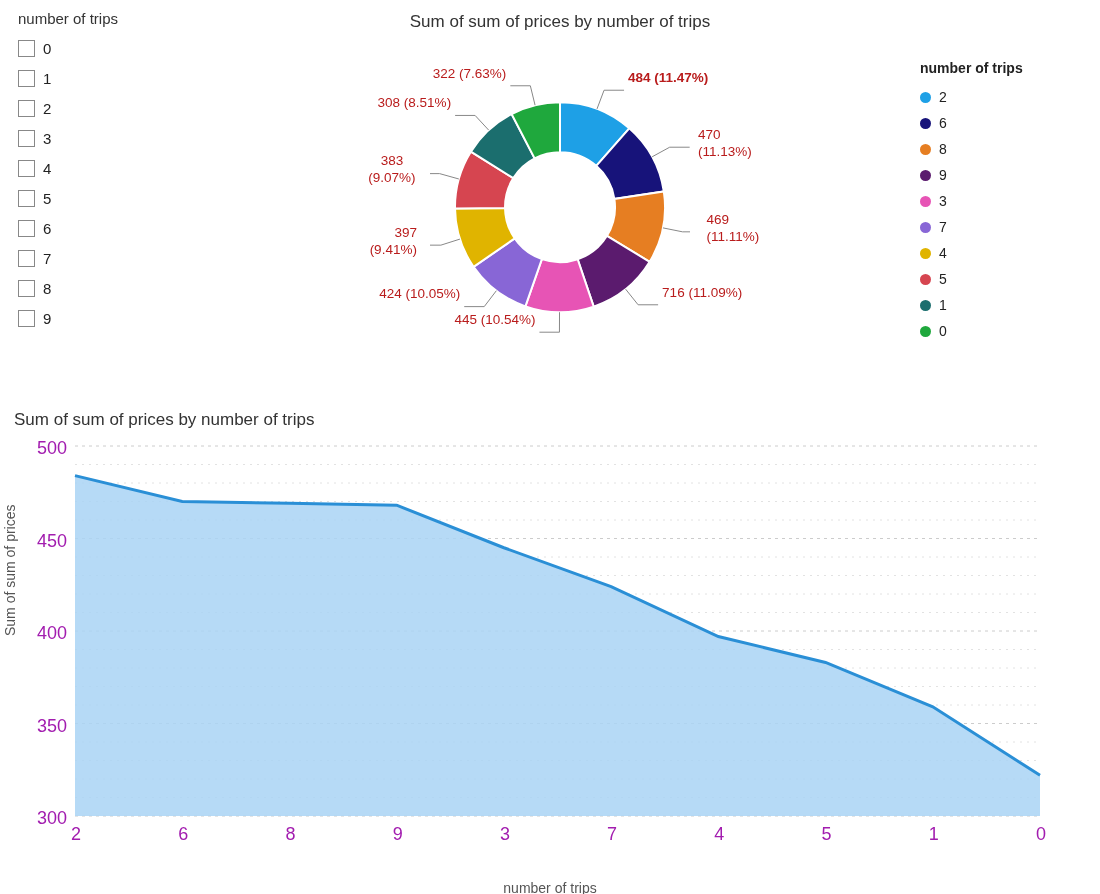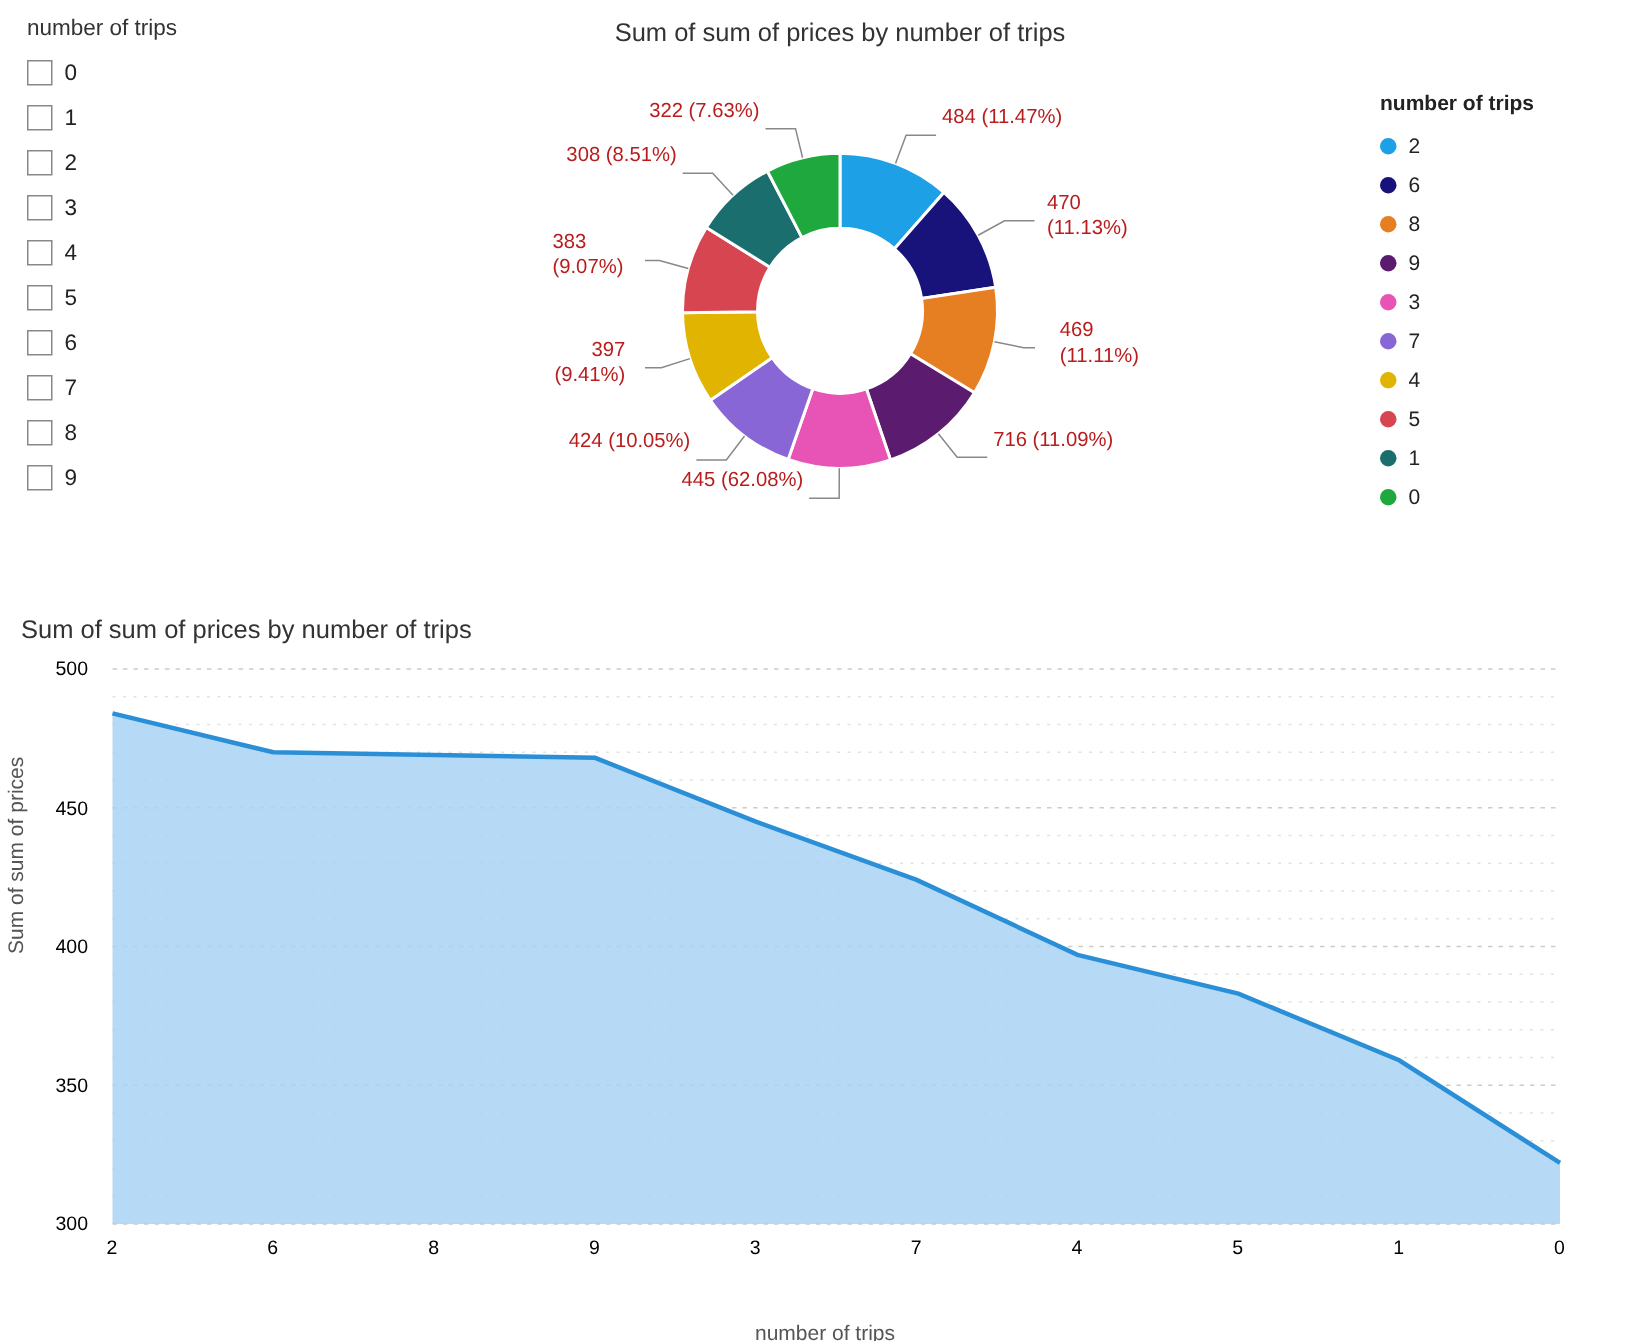--- a/index.html
+++ b/index.html
@@ -107,22 +107,22 @@
     color: #555;
   }
   .x-axis-label {
     text-align: center;
     font-size: 14px;
     color: #555;
     margin-top: 4px;
   }
   .tick-label {
     position: absolute;
-    font-size: 13px;
-    color: #000000;
+    font-size: 18px;
+    color: #a21caf;
   }
 </style>
 </head>
 <body>
 
 <div class="top-row">
 
   <div class="slicer">
     <div class="slicer-title">number of trips</div>
     <div id="slicer-items">
@@ -187,28 +187,28 @@
           <polyline points="-63.64836241578588,83.50979560380192 -75.77186001879271,99.41642333785943 -95.77186001879271,99.41642333785943" fill="none" stroke="#888" stroke-width="1"></polyline>
           <path d="M -86.4235493516135 59.63195550599716 A 105 105 0 0 1 -104.99109367985528 1.3675700742021166 L -54.995334784686094 0.7163462293439659 A 55 55 0 0 0 -45.26947823179755 31.235786217427087 Z" fill="#e0b400" stroke="#fff" stroke-width="2"></path>
           <polyline points="-100.04287103113518,31.881404546344154 -119.09865598944664,37.954053031362086 -139.09865598944663,37.954053031362086" fill="none" stroke="#888" stroke-width="1"></polyline>
           <path d="M -104.99109367985528 1.3675700742021166 A 105 105 0 0 1 -89.12364516275902 -55.51554622718417 L -46.68381413287377 -29.079571833286945 A 55 55 0 0 0 -54.995334784686094 0.7163462293439659 Z" fill="#d64550" stroke="#fff" stroke-width="2"></path>
           <polyline points="-101.13879171229674,-28.21249388084392 -120.40332346701993,-33.58630223909991 -140.40332346701993,-33.58630223909991" fill="none" stroke="#888" stroke-width="1"></polyline>
           <path d="M -89.12364516275902 -55.51554622718417 A 105 105 0 0 1 -48.42293992412296 -93.16769230320551 L -25.364397103112026 -48.80212453977432 A 55 55 0 0 0 -46.68381413287377 -29.079571833286945 Z" fill="#1b6e6e" stroke="#fff" stroke-width="2"></path>
           <polyline points="-71.30348373886254,-77.07667096276126 -84.88509968912207,-91.75794162233483 -104.88509968912207,-91.75794162233483" fill="none" stroke="#888" stroke-width="1"></polyline>
           <path d="M -48.42293992412296 -93.16769230320551 A 105 105 0 0 1 -1.928818708657081e-14 -105 L -1.0103336092965664e-14 -55 A 55 55 0 0 0 -25.364397103112026 -48.80212453977432 Z" fill="#1fa83d" stroke="#fff" stroke-width="2"></path>
           <polyline points="-24.92380697409028,-101.99903845585158 -29.671198778678907,-121.42742673315664 -49.67119877867891,-121.42742673315664" fill="none" stroke="#888" stroke-width="1"></polyline>
         </svg>
-    <div class="dlabel" style="left: 408.061px; top: 38.023px;">484 (11.47%)</div>
+    <div class="dlabel" style="left: 408.061px; top: 38.023px; font-weight: bold;">484 (11.47%)</div>
         <div class="dlabel" style="left: 478px; top: 95.0141px;">470<br>(11.13%)</div>
         <div class="dlabel" style="left: 486.549px; top: 179.631px;">469<br>(11.11%)</div>
         <div class="dlabel" style="left: 442.118px; top: 252.584px;">716 (11.09%)</div>
-        <div class="dlabel" style="right: 364.558px; text-align: right; top: 279.999px;">445 (62.08%)</div>
+        <div class="dlabel" style="right: 364.558px; text-align: right; top: 279.999px;">445 (10.54%)</div>
         <div class="dlabel" style="right: 439.772px; text-align: center; top: 254.416px;">424 (10.05%)</div>
         <div class="dlabel" style="right: 483.099px; text-align: right; top: 192.954px;">397<br>(9.41%)</div>
-        <div class="dlabel" style="right: 484.403px; text-align: left; top: 121.414px;">383<br>(9.07%)</div>
+        <div class="dlabel" style="right: 484.403px; text-align: center; top: 121.414px;">383<br>(9.07%)</div>
         <div class="dlabel" style="right: 448.885px; text-align: right; top: 63.2421px;">308 (8.51%)</div>
         <div class="dlabel" style="right: 393.671px; text-align: right; top: 33.5726px;">322 (7.63%)</div>
       </div>
   </div>
 
   <div class="legend">
     <div class="legend-title">number of trips</div>
     <div id="legend-items">
         <div class="legend-item">
           <div class="legend-dot" style="background: rgb(30, 160, 230);"></div>

